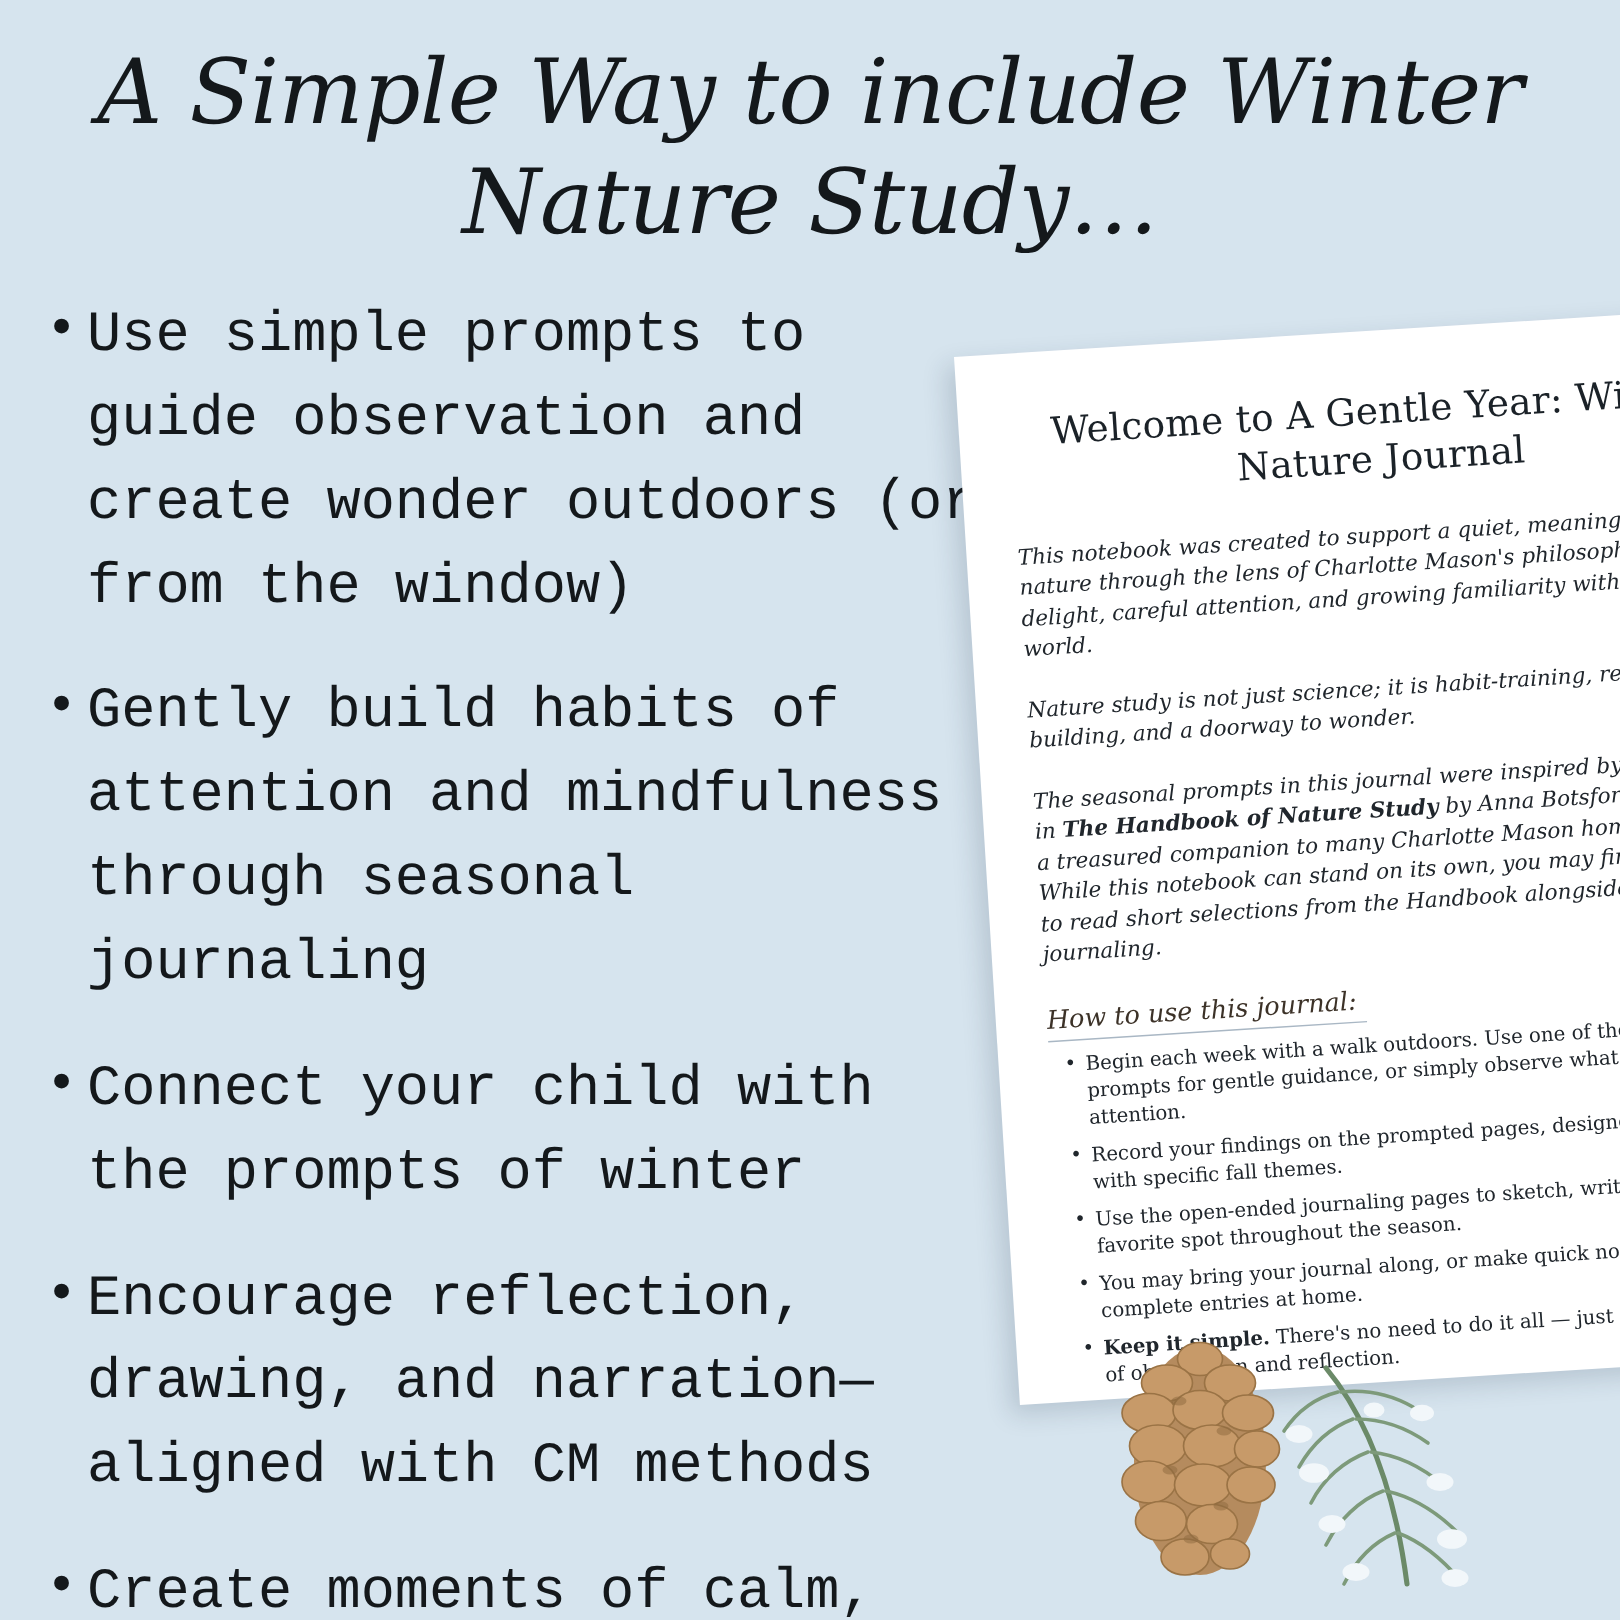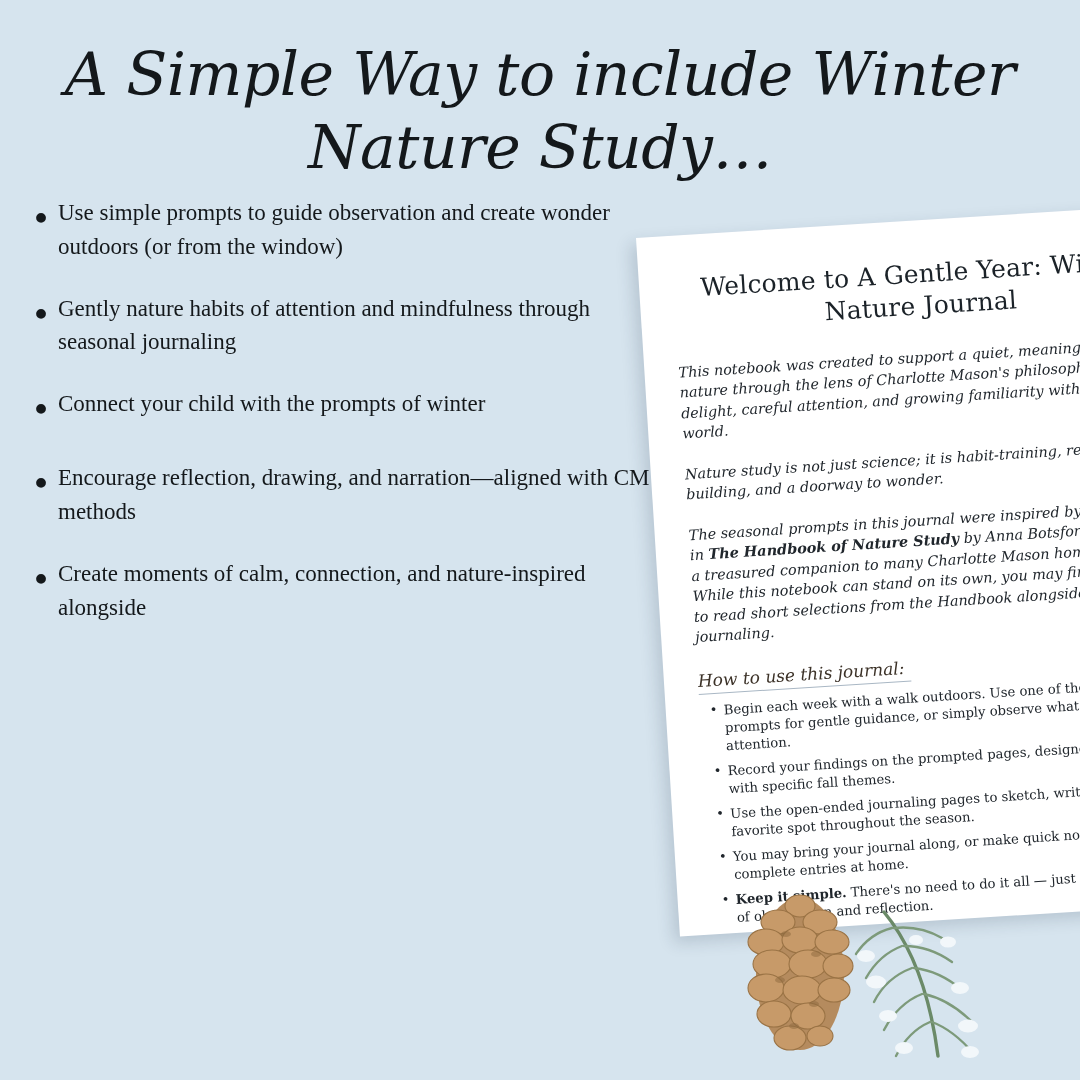--- a/index.html
+++ b/index.html
@@ -27,21 +27,20 @@
     top: 26px;
     left: 60px;
     width: 960px;
     text-align: center;
     font-family: "DejaVu Serif", serif;
     font-style: italic;
     font-size: 60px;
     line-height: 1.22;
     color: #14181b;
     letter-spacing: -0.5px;
-    margin-top: 12px;
   }
 
   
   .bullets {
     position: absolute;
     top: 196px;
     left: 24px;
     width: 648px;
   }
   .bullet {
@@ -53,22 +52,22 @@
     flex: 0 0 auto;
     width: 34px;
     font-size: 34px;
     line-height: 46px;
     color: #14181b;
     text-align: center;
     font-family: "DejaVu Serif", serif;
   }
   .bullet .txt {
     flex: 1 1 auto;
-    font-family: Liberation Serif, serif;
-    font-size: 23px;
+    font-family: Liberation Mono, monospace;
+    font-size: 38px;
     line-height: 1.47;
     color: #14181b;
   }
 
   
   .paper-wrap {
     position: absolute;
     left: 636px;
     top: 238px;
     width: 560px;
@@ -173,21 +172,21 @@
 
   <div class="title">A Simple Way to include Winter Nature Study…</div>
 
   <div class="bullets">
     <div class="bullet">
       <span class="dot">•</span>
       <span class="txt">Use simple prompts to guide observation and create wonder outdoors (or from the window)</span>
     </div>
     <div class="bullet">
       <span class="dot">•</span>
-      <span class="txt">Gently nature habits of attention and mindfulness through seasonal journaling</span>
+      <span class="txt">Gently build habits of attention and mindfulness through seasonal journaling</span>
     </div>
     <div class="bullet">
       <span class="dot">•</span>
       <span class="txt">Connect your child with the prompts of winter</span>
     </div>
     <div class="bullet">
       <span class="dot">•</span>
       <span class="txt">Encourage reflection, drawing, and narration—aligned with CM methods</span>
     </div>
     <div class="bullet">

